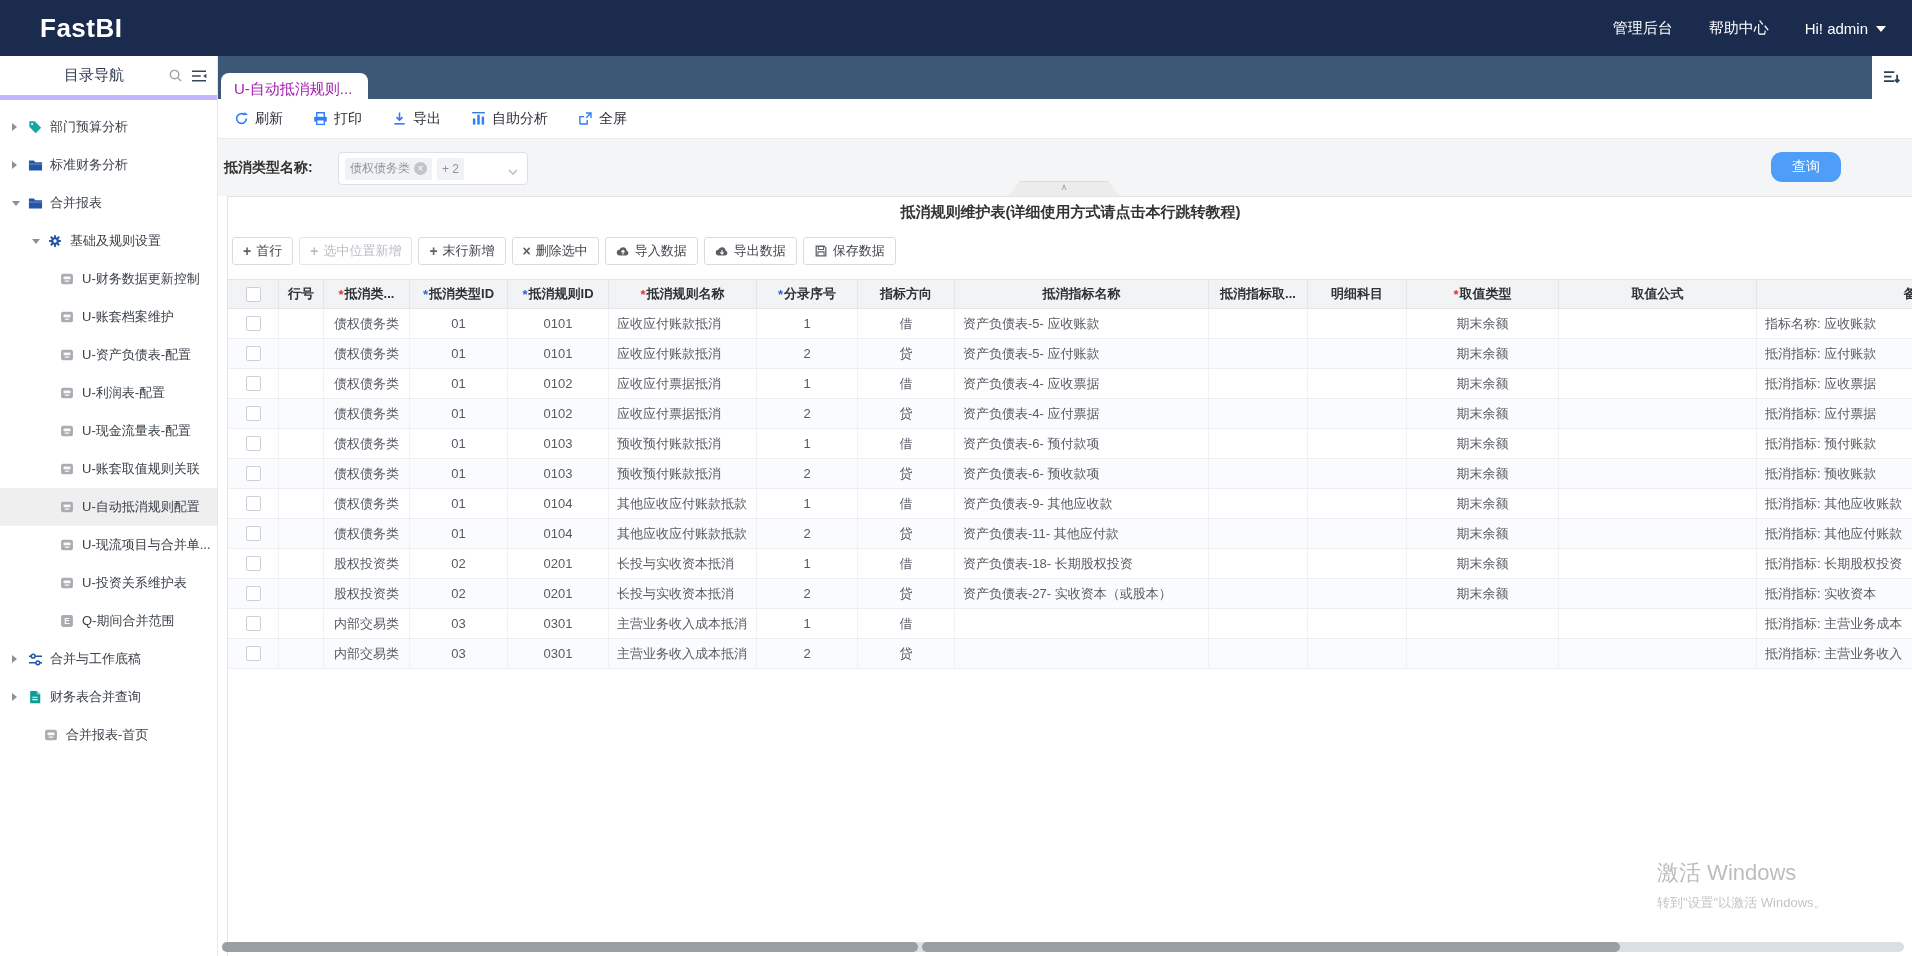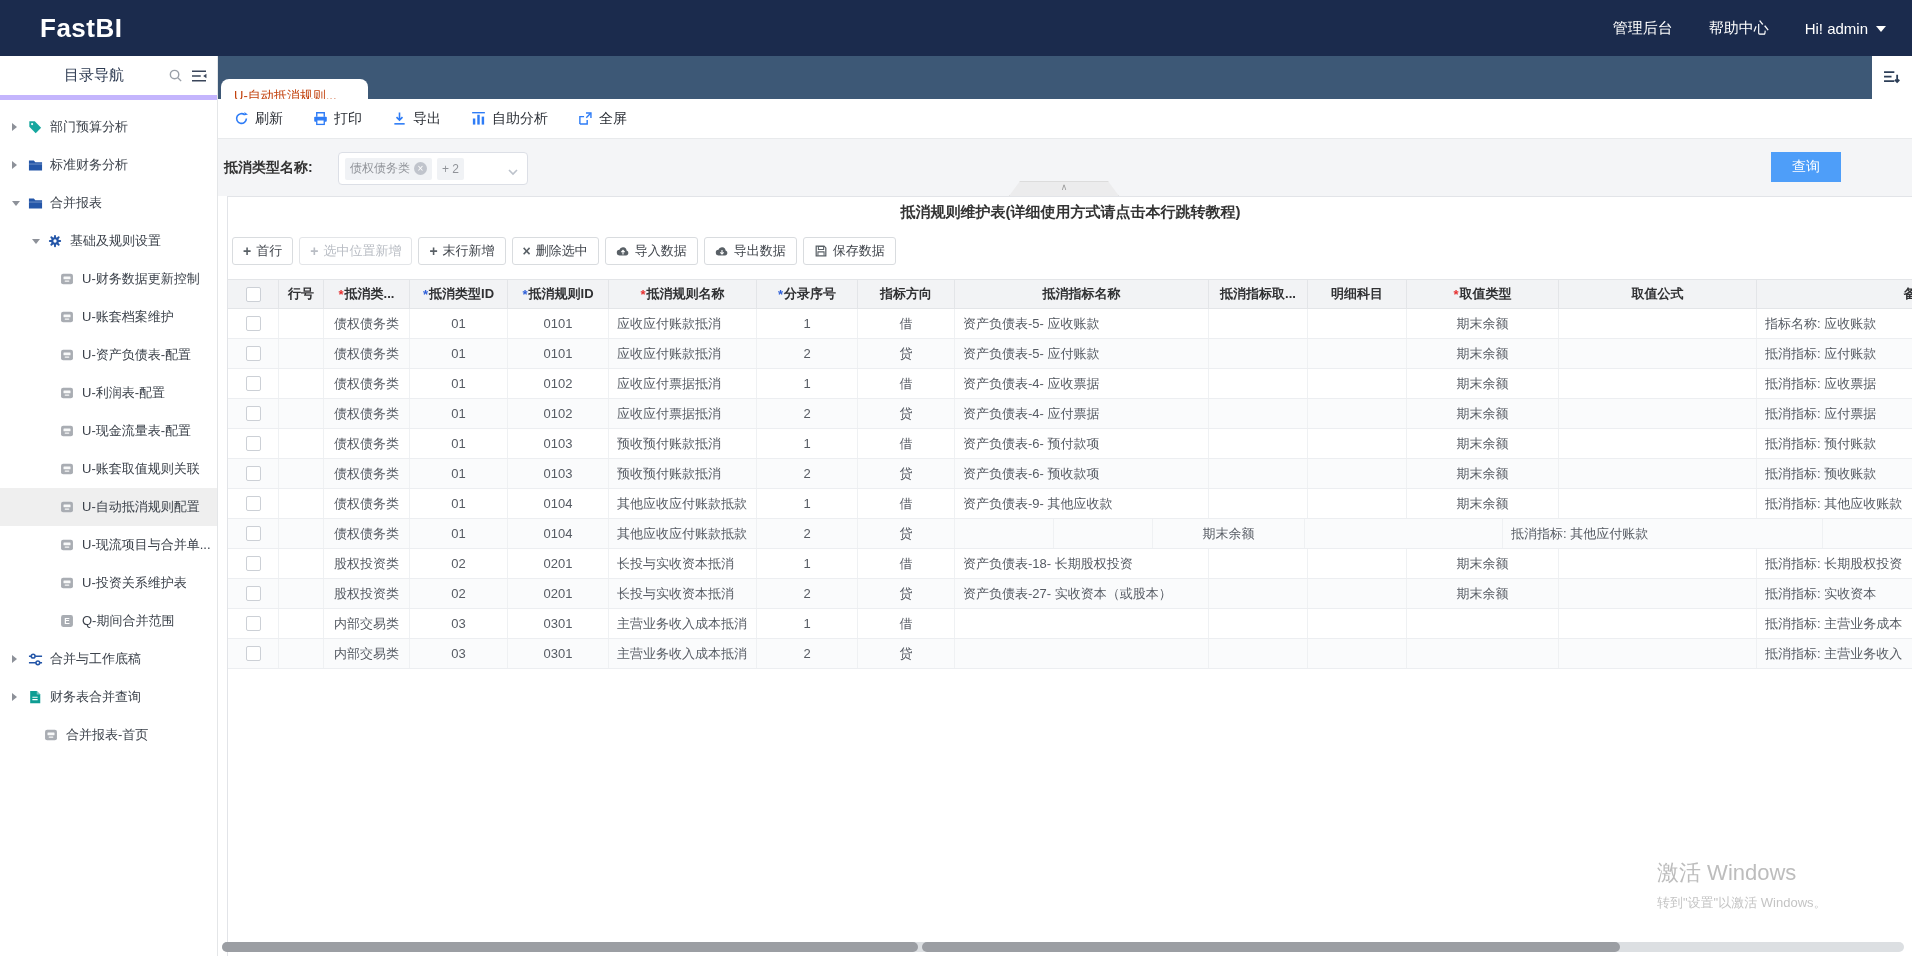--- a/index.html
+++ b/index.html
@@ -27,35 +27,35 @@
   .lvl2{padding-left:60px;}
   .caret{width:16px;display:flex;justify-content:flex-start;}
   .cr{width:0;height:0;border-left:5px solid #8d9199;border-top:4px solid transparent;border-bottom:4px solid transparent;}
   .cd{width:0;height:0;border-top:5px solid #8d9199;border-left:4px solid transparent;border-right:4px solid transparent;}
   .s-icon{width:20px;display:flex;align-items:center;}
   .s-label{margin-left:2px;}
   .indent{padding-left:28px;}
 
   
   .tabstrip{position:absolute;left:218px;top:56px;right:0;height:43px;background:#3d5876;}
-  .tab{position:absolute;left:3px;top:23px;width:147px;height:33px;background:#fff;border-radius:8px 8px 0 0;display:flex;align-items:center;padding-left:13px;font-size:13px;color:#c2410c;}
+  .tab{position:absolute;left:3px;top:17px;width:147px;height:33px;background:#fff;border-radius:8px 8px 0 0;display:flex;align-items:center;padding-left:13px;font-size:15px;color:#a21caf;}
   .strip-right{position:absolute;right:0;top:0;width:40px;height:43px;background:#fff;display:flex;align-items:center;justify-content:center;cursor:pointer;}
 
   
   .toolbar{position:absolute;left:218px;top:99px;right:0;height:40px;background:#fff;border-bottom:1px solid #e8eaec;display:flex;align-items:center;gap:30px;padding-left:16px;}
   .tb-item{display:flex;align-items:center;gap:6px;font-size:14px;color:#2b2f36;cursor:pointer;}
 
   
   .filterbar{position:absolute;left:218px;top:139px;right:0;height:57px;background:#f4f5f7;}
   .f-label{position:absolute;left:6px;top:0;height:57px;display:flex;align-items:center;font-size:14px;color:#333;font-weight:bold;}
   .select{position:absolute;left:120px;top:13px;width:190px;height:33px;background:#fff;border:1px solid #dcdfe6;border-radius:4px;display:flex;align-items:center;padding:0 26px 0 6px;gap:5px;cursor:pointer;}
   .tag{background:#f0f2f5;border-radius:2px;color:#909399;font-size:12px;height:22px;display:flex;align-items:center;padding:0 5px;gap:4px;white-space:nowrap;}
   .tag-close{width:13px;height:13px;border-radius:50%;background:#c0c4cc;color:#fff;font-size:10px;line-height:13px;text-align:center;cursor:pointer;}
   .sel-chev{position:absolute;right:8px;top:11px;}
-  .query-btn{position:absolute;right:71px;top:13px;width:70px;height:30px;background:#4e9ef9;border:none;border-radius:0;color:#fff;font-size:14px;cursor:pointer;}
+  .query-btn{position:absolute;right:71px;top:13px;width:70px;height:30px;background:#4e9ef9;border:none;border-radius:11px;color:#fff;font-size:14px;cursor:pointer;}
   .handle{position:absolute;left:791px;top:42px;width:110px;height:15px;background:#ececed;border:1px solid #dcdcdc;border-bottom:none;clip-path:polygon(0 100%,10% 0,90% 0,100% 100%);display:flex;align-items:flex-start;justify-content:center;color:#9a9a9a;font-size:9px;cursor:pointer;}
 
   
   .panel{position:absolute;left:227px;top:196px;right:0;bottom:0;background:#fff;border-top:1px solid #e2e4e8;border-left:1px solid #e2e4e8;}
   .p-title{position:absolute;left:0;top:6px;width:1685px;text-align:center;font-size:15px;font-weight:600;color:#333;cursor:pointer;}
   .g-toolbar{position:absolute;left:4px;top:40px;display:flex;gap:6px;}
   .g-btn{height:28px;background:#fff;border:1px solid #d9dcdf;border-radius:3px;display:flex;align-items:center;gap:5px;padding:0 10px;font-size:13px;color:#40454c;cursor:pointer;white-space:nowrap;}
   .g-btn.disabled{color:#b9bdc4;border-color:#e3e5e8;cursor:default;}
   .g-btn.disabled .gi{color:#b9bdc4;}
   .gi{font-weight:bold;color:#596066;font-size:14px;line-height:1;}
@@ -627,20 +627,21 @@
             <div class="td" style="width: 51px;">
               <span class="cbx"></span>
             </div>
             <div class="td" style="width: 45px;"></div>
             <div class="td" style="width: 86px;">债权债务类</div>
             <div class="td" style="width: 98px;">01</div>
             <div class="td" style="width: 101px;">0104</div>
             <div class="td left" style="width: 148px;">其他应收应付账款抵款</div>
             <div class="td" style="width: 101px;">2</div>
             <div class="td" style="width: 97px;">贷</div>
+            <div class="td left" style="width: 254px;">资产负债表-11- 其他应付款</div>
             <div class="td left" style="width: 99px;"></div>
             <div class="td" style="width: 99px;"></div>
             <div class="td" style="width: 152px;">期末余额</div>
             <div class="td" style="width: 198px;"></div>
             <div class="td left" style="width: 320px;">抵消指标: 其他应付账款</div>
           </div>
           <div class="g-row">
             <div class="td" style="width: 51px;">
               <span class="cbx"></span>
             </div>

